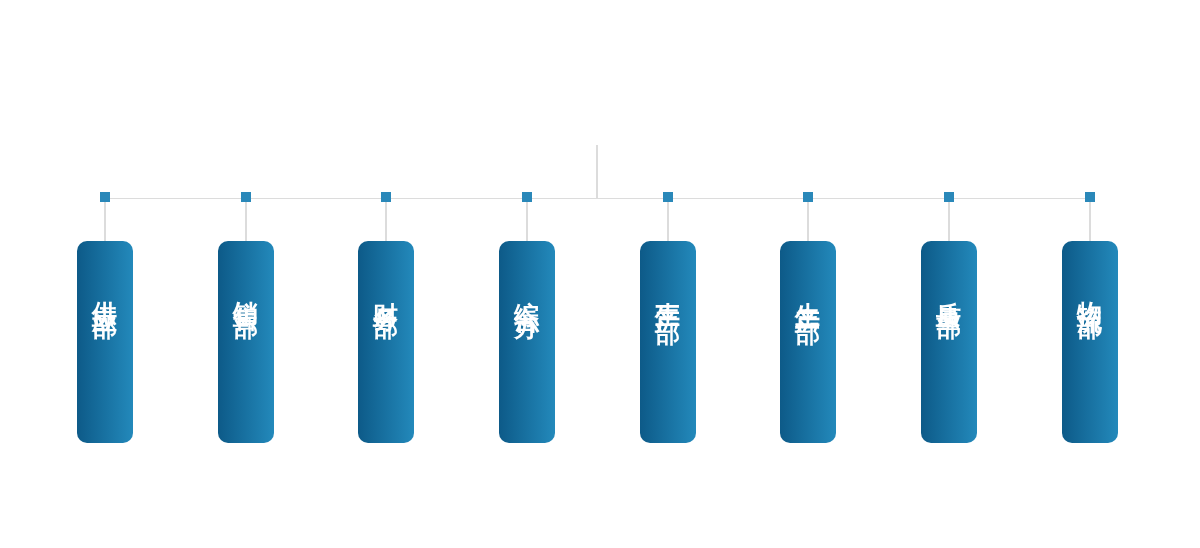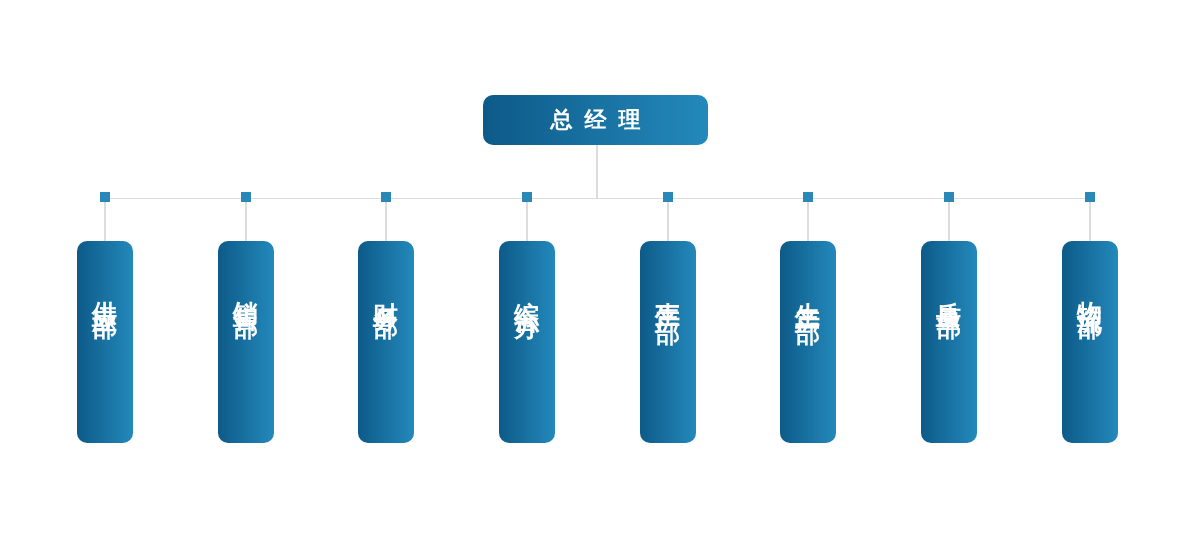--- a/index.html
+++ b/index.html
@@ -102,23 +102,20 @@
     line-height: 56px;           
     padding-top: 40px;
     white-space: nowrap;
   }
 </style>
 </head>
 <body>
 
 <div class="stage">
 
-  <div class="root-box">
-    <span class="root-label">总经理</span>
-  </div>
 
   <div class="trunk-line"></div>
   <div class="h-line"></div>
 
   <div class="branch" style="--cx:105px">
     <div class="node-marker"></div>
     <div class="stub-line"></div>
     <div class="dept-box">
       <span class="dept-label">供应部</span>
     </div>

